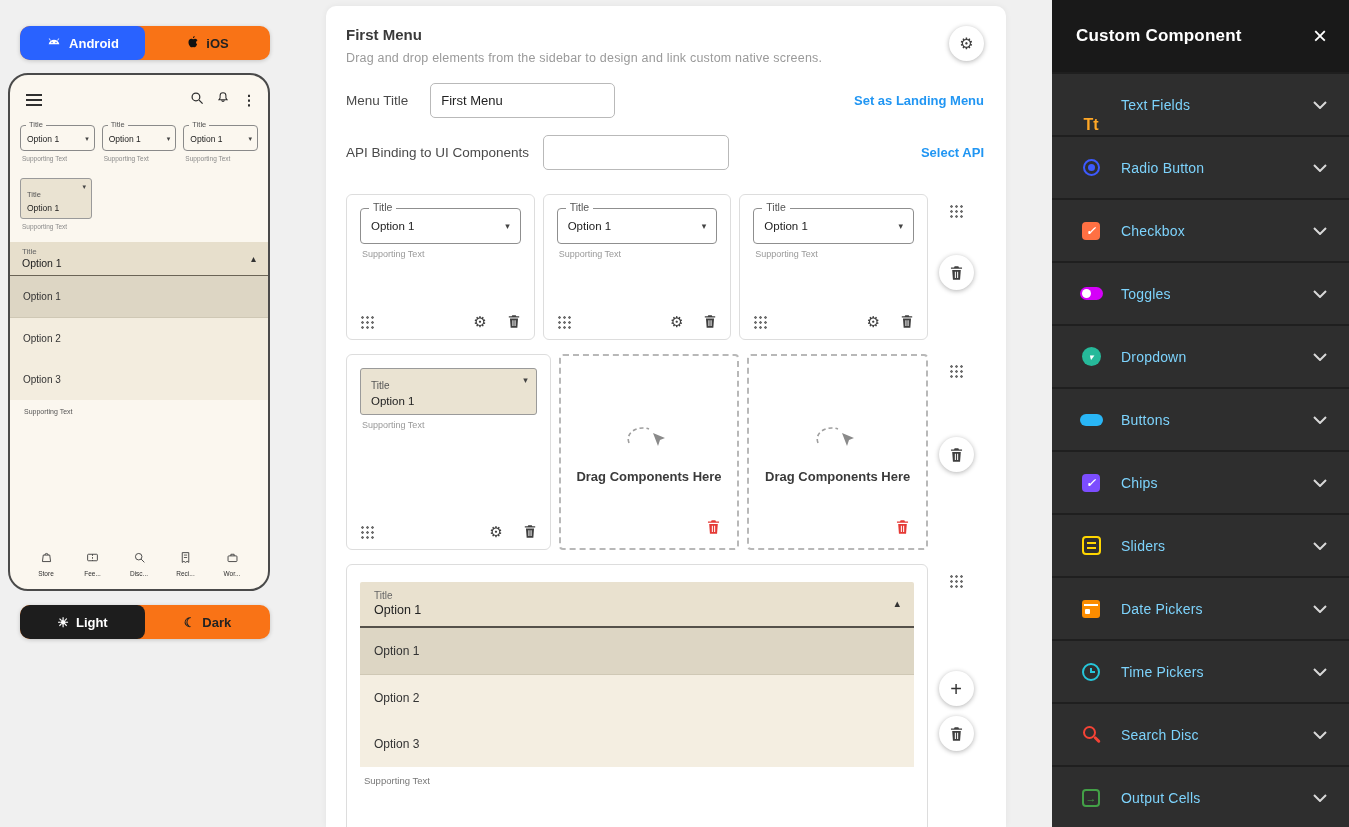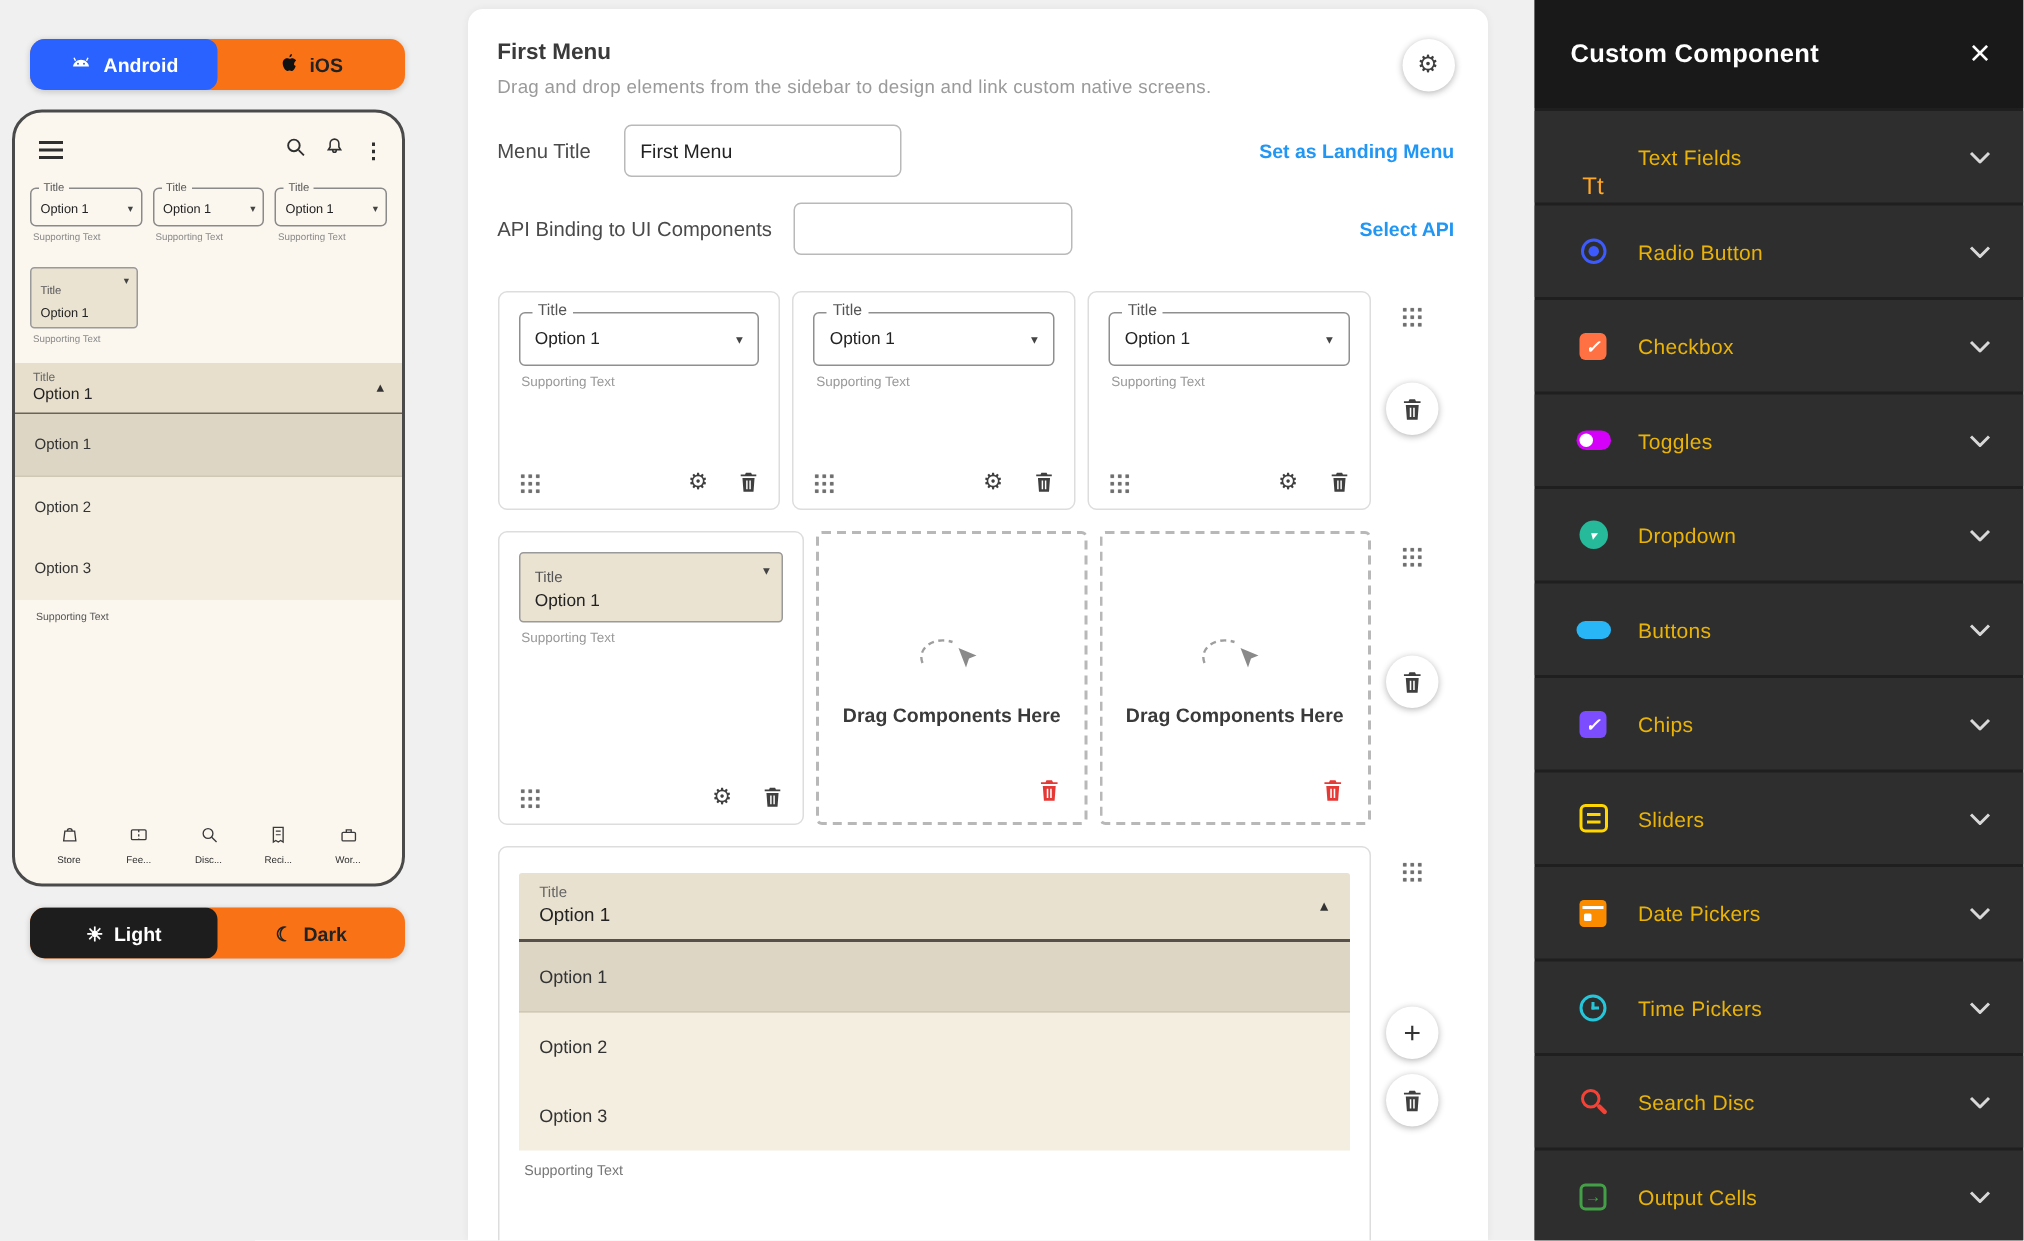--- a/index.html
+++ b/index.html
@@ -107,32 +107,32 @@
   .cx-opt.sel { background:#DDD6C4; border-bottom:1px solid #cfc8b5; }
   .cx-sup { font-size:9.5px; color:#777; margin:8px 0 12px 4px; }
 
   .rc-gap1 { margin-top:36px; }
   .rc-gap2 { margin-top:58px; }
   .rc-gap3 { margin-top:82px; }
   .rc-gap4 { margin-top:10px; }
   .plus { font-size:20px; color:#333; line-height:1; }
 
   
-  .rightbar { width:326px; flex:none; background:#1f1f1f; display:flex; flex-direction:column; overflow:hidden; }
+  .rightbar { width:297px; flex:none; background:#1f1f1f; display:flex; flex-direction:column; overflow:hidden; }
   .rhead { height:72px; background:#191919; display:flex; align-items:center; padding:0 22px 0 24px; flex:none; }
   .rtitle { font-size:17px; font-weight:bold; color:#fff; letter-spacing:.2px; }
   .rclose { margin-left:auto; font-size:24px; color:#fff; background:none; border:none; cursor:pointer; line-height:1; }
   .partial { height:16px; background:#2e2e2e; margin-bottom:2px; position:relative; overflow:hidden; }
   .partial .ph-ic { position:absolute; top:-14px; left:34px; width:26px; height:26px; border:2px solid #9e9e9e; border-radius:6px; }
   .comp-row { height:61px; background:#2e2e2e; display:flex; align-items:center; padding:0 22px 0 24px; margin-bottom:2px; cursor:pointer; flex:none; }
-  .clabel { font-size:14px; color:#eab308; letter-spacing:.2px; }
+  .clabel { font-size:14px; color:#7dd3fc; letter-spacing:.2px; }
   .chev { margin-left:auto; display:flex; }
   .cicon { width:30px; height:30px; border-radius:7px; display:flex; align-items:center; justify-content:center; margin-right:15px; flex:none; }
 
-  .ic-text b { color:var(--c); font-size:16px; font-weight:normal;margin-top:40px; }
+  .ic-text b { color:var(--c); font-size:16px; font-weight:bold;margin-top:40px; }
   .ic-radio i { width:17px; height:17px; border:2px solid var(--c); border-radius:50%; position:relative; display:block; }
   .ic-radio i::after { content:""; position:absolute; inset:3px; background:var(--c); border-radius:50%; }
   .ic-checkfill i { width:18px; height:18px; background:var(--c); border-radius:4px; display:flex; align-items:center; justify-content:center; }
   .ic-checkfill i::after { content:"\2713"; color:#fff; font-size:12px; font-weight:bold; }
   .ic-toggle i { width:23px; height:13px; background:var(--c); border-radius:7px; position:relative; display:block; }
   .ic-toggle i::after { content:""; position:absolute; left:2px; top:2px; width:9px; height:9px; background:#fff; border-radius:50%; }
   .ic-drop i { width:19px; height:19px; background:var(--c); border-radius:50%; display:flex; align-items:center; justify-content:center; }
   .ic-drop i::after { content:"\25BE"; color:#fff; font-size:9px; }
   .ic-button i { width:23px; height:12px; background:var(--c); border-radius:6px; display:block; }
   .ic-sliders i { width:19px; height:19px; border:2px solid var(--c); border-radius:4px; position:relative; display:block; }

